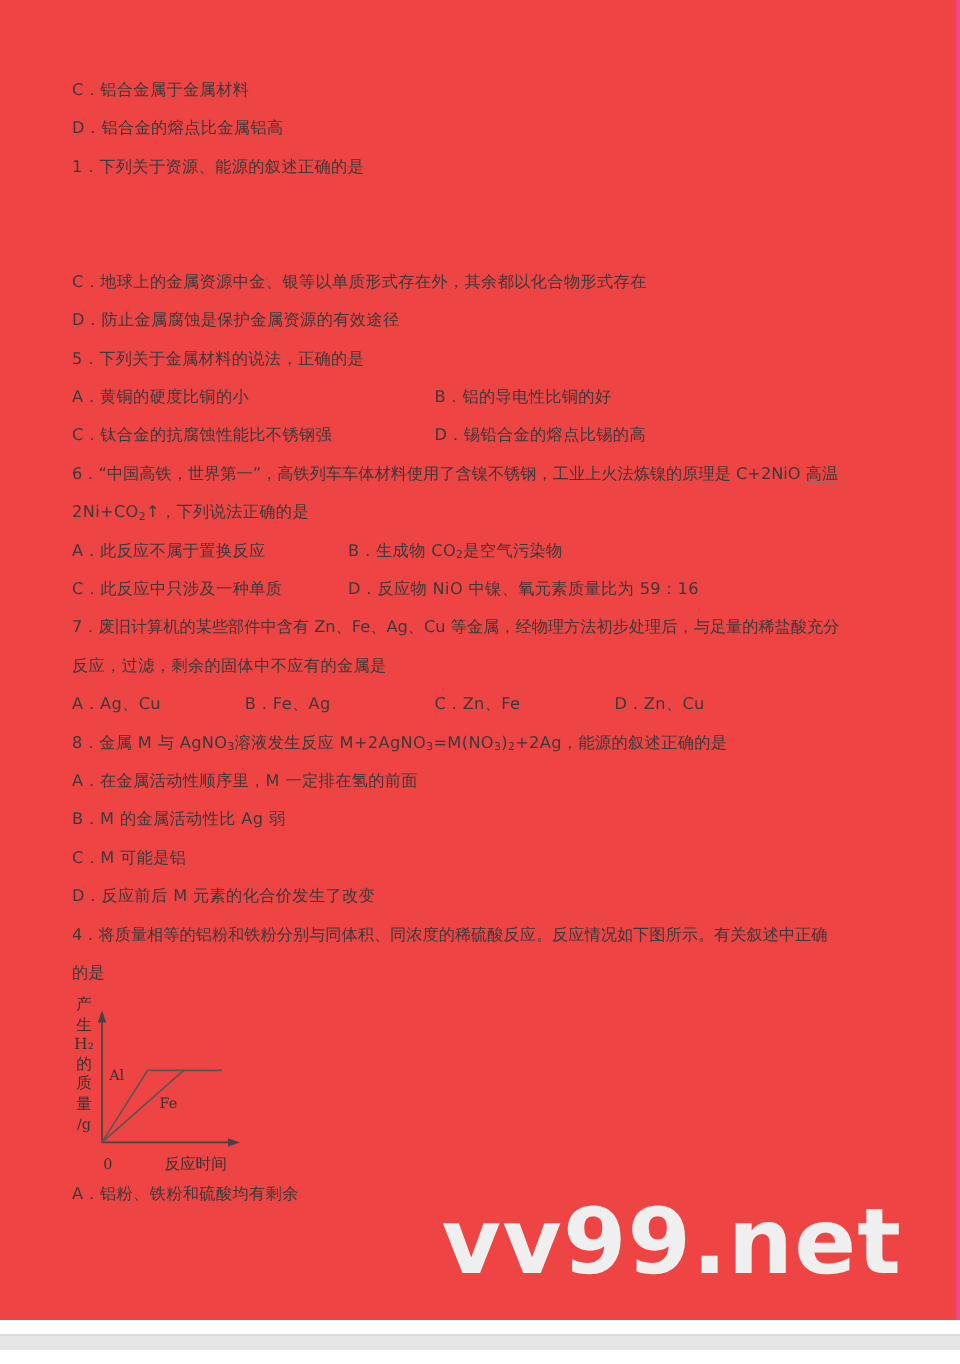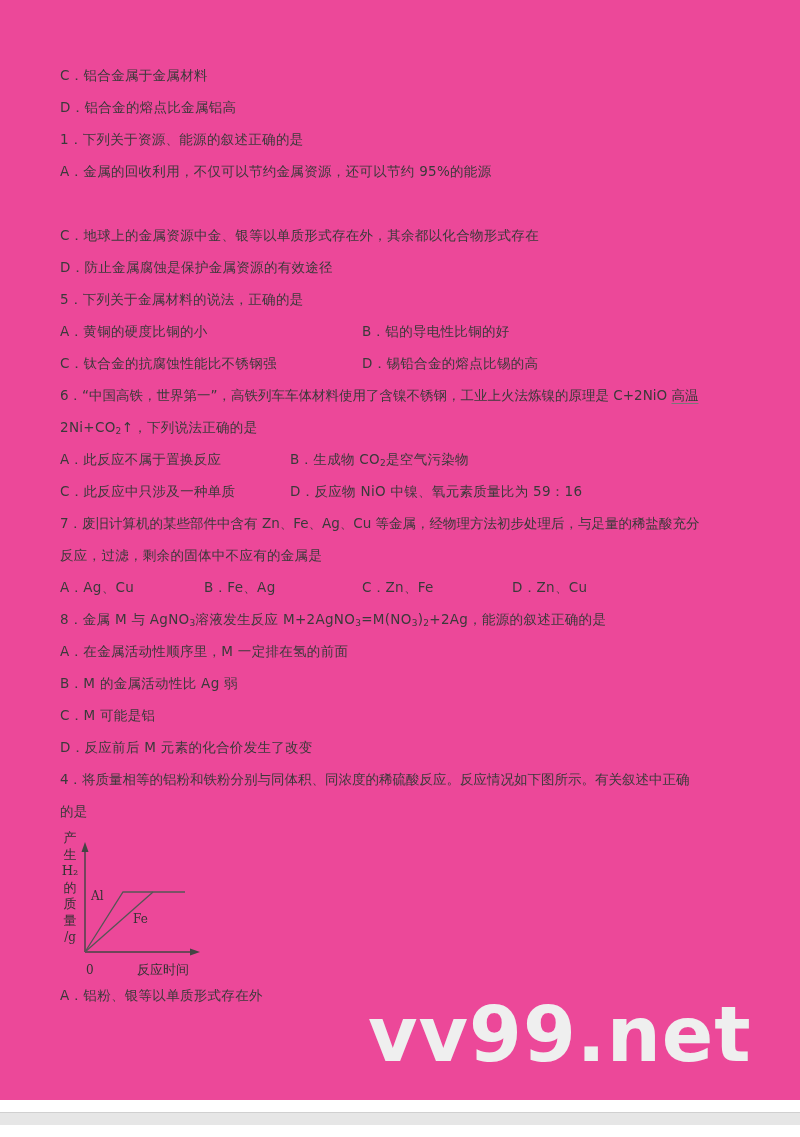--- a/index.html
+++ b/index.html
@@ -4,21 +4,21 @@
 <style>
   html, body { margin: 0; padding: 0; }
   body {
     width: 800px; height: 1137px; position: relative; overflow: hidden;
     background: #ffffff;
     font-family: "DejaVu Sans", "Liberation Sans", sans-serif;
     color: #3a3a3a;
   }
   .page {
     position: absolute; left: 0; top: 0; width: 797px; height: 1100px;
-    background: #ec4899;
+    background: #ef4444;
     border-right: 3px solid #ec4899;
   }
   .line {
     position: absolute; left: 60px;
     font-size: 13.5px; line-height: 18px; white-space: nowrap;
     letter-spacing: 0.3px;
   }
   .opt { position: absolute; white-space: nowrap; font-size: 13.5px; line-height: 18px; letter-spacing: 0.3px; }
   .underline { text-decoration: underline; text-decoration-color: #777; text-underline-offset: 3px; text-align: right; }
   sub { font-size: 9px; vertical-align: -2px; line-height: 0; }
@@ -42,21 +42,20 @@
 </style>
 </head>
 <body>
 
 <div class="page">
 
   <div class="line" style="top:66px">C．铝合金属于金属材料</div>
   <div class="line" style="top:98px">D．铝合金的熔点比金属铝高</div>
 
   <div class="line" style="top:130px">1．下列关于资源、能源的叙述正确的是</div>
-  <div class="line" style="top:162px">A．金属的回收利用，不仅可以节约金属资源，还可以节约 95%的能源</div>
   <div class="line" style="top:226px">C．地球上的金属资源中金、银等以单质形式存在外，其余都以化合物形式存在</div>
   <div class="line" style="top:258px">D．防止金属腐蚀是保护金属资源的有效途径</div>
 
   <div class="line" style="top:290px">5．下列关于金属材料的说法，正确的是</div>
   <div class="opt" style="left:60px; top:322px">A．黄铜的硬度比铜的小</div>
   <div class="opt" style="left:362px; top:322px">B．铝的导电性比铜的好</div>
   <div class="opt" style="left:60px; top:354px">C．钛合金的抗腐蚀性能比不锈钢强</div>
   <div class="opt" style="left:362px; top:354px">D．锡铅合金的熔点比锡的高</div>
 
   <div class="line" style="top:386px; letter-spacing:0px;">
@@ -111,19 +110,19 @@
       <polyline points="30,124 68,64 130,64" fill="none" stroke="#555" stroke-width="1.3"></polyline>
 
       <line x1="30" y1="124" x2="98" y2="64" stroke="#555" stroke-width="1.3"></line>
       <text x="36" y="72" font-family="DejaVu Serif, Liberation Serif, serif" font-size="12" fill="#333">Al</text>
       <text x="78" y="95" font-family="DejaVu Serif, Liberation Serif, serif" font-size="12" fill="#333">Fe</text>
       <text x="31" y="146" font-family="DejaVu Serif, Liberation Serif, serif" font-size="12" fill="#333">0</text>
       <text x="82" y="146" font-family="DejaVu Sans, Liberation Sans, sans-serif" font-size="13" fill="#333">反应时间</text>
     </svg>
   </div>
 
-  <div class="line" style="top:986px">A．铝粉、银等以单质形式存在外</div>
+  <div class="line" style="top:986px">A．铝粉、铁粉和硫酸均有剩余</div>
 
   <div class="watermark">vv99.net</div>
 </div>
 
 <div class="bottom-bar"></div>
 <div class="below"></div>
 
 </body></html>

